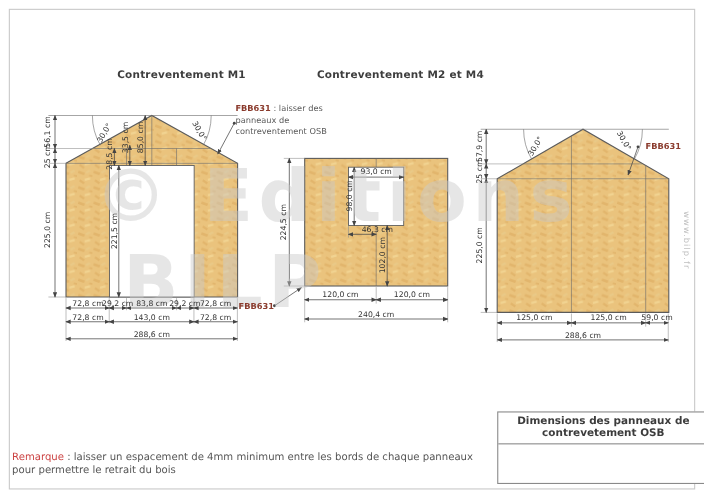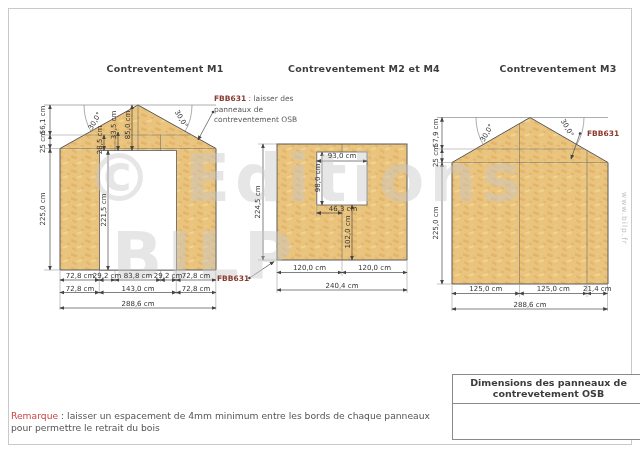--- a/index.html
+++ b/index.html
@@ -166,21 +166,20 @@
   </svg>
 
   <div id="watermark">
     <div>© Editions</div>
     <div class="wm2">BILP</div>
   </div>
   <div id="side-mark">www.bilp.fr</div>
 
   <div class="dg-title" style="left:137px;top:68px">Contreventement M1</div>
   <div class="dg-title" style="left:336px;top:68px">Contreventement M2 et M4</div>
-  <div class="dg-title" style="left:530px;top:68px">Contreventement M3</div>
 
   <div class="lbl v" style="left:43px;top:120px">56,1 cm</div>
   <div class="lbl v" style="left:43px;top:142px">25 cm</div>
   <div class="lbl v" style="left:43px;top:209px">225,0 cm</div>
   <div class="lbl aL" style="left:95px;top:121px">30,0°</div>
   <div class="lbl aR" style="left:181px;top:119px">30,0°</div>
   <div class="lbl v" style="left:100px;top:140px">28,5 cm</div>
   <div class="lbl v" style="left:114px;top:125px">33,5 cm</div>
   <div class="lbl v" style="left:128px;top:125px">85,0 cm</div>
   <div class="lbl v" style="left:104px;top:210px">221,5 cm</div>
@@ -210,21 +209,21 @@
   <div class="lbl fbb fbb-lbl" style="left:233px;top:278px">FBB631</div>
 
   <div class="lbl v" style="left:436px;top:133px">57,9 cm</div>
   <div class="lbl v" style="left:436px;top:156px">25 cm</div>
   <div class="lbl v" style="left:436px;top:223px">225,0 cm</div>
   <div class="lbl aL" style="left:487px;top:133px">30,0°</div>
   <div class="lbl aR" style="left:567px;top:128px">30,0°</div>
   <div class="lbl fbb fbb-lbl" style="left:603px;top:133px">FBB631</div>
   <div class="lbl" style="left:485.8px;top:289px">125,0 cm</div>
   <div class="lbl" style="left:553.3px;top:289px">125,0 cm</div>
-  <div class="lbl" style="left:597.3px;top:289px">21,4 cm</div>
+  <div class="lbl" style="left:597.3px;top:289px">59,0 cm</div>
   <div class="lbl" style="left:530px;top:304.5px">288,6 cm</div>
 
   <div id="remark">
     <span class="red">Remarque</span><span> : laisser un espacement de 4mm minimum entre les bords de chaque panneaux pour permettre le retrait du bois</span>
   </div>
 
   <div id="title-block">
     <div class="tb-title">
       <div>Dimensions des panneaux de</div>
       <div>contrevetement OSB</div>

